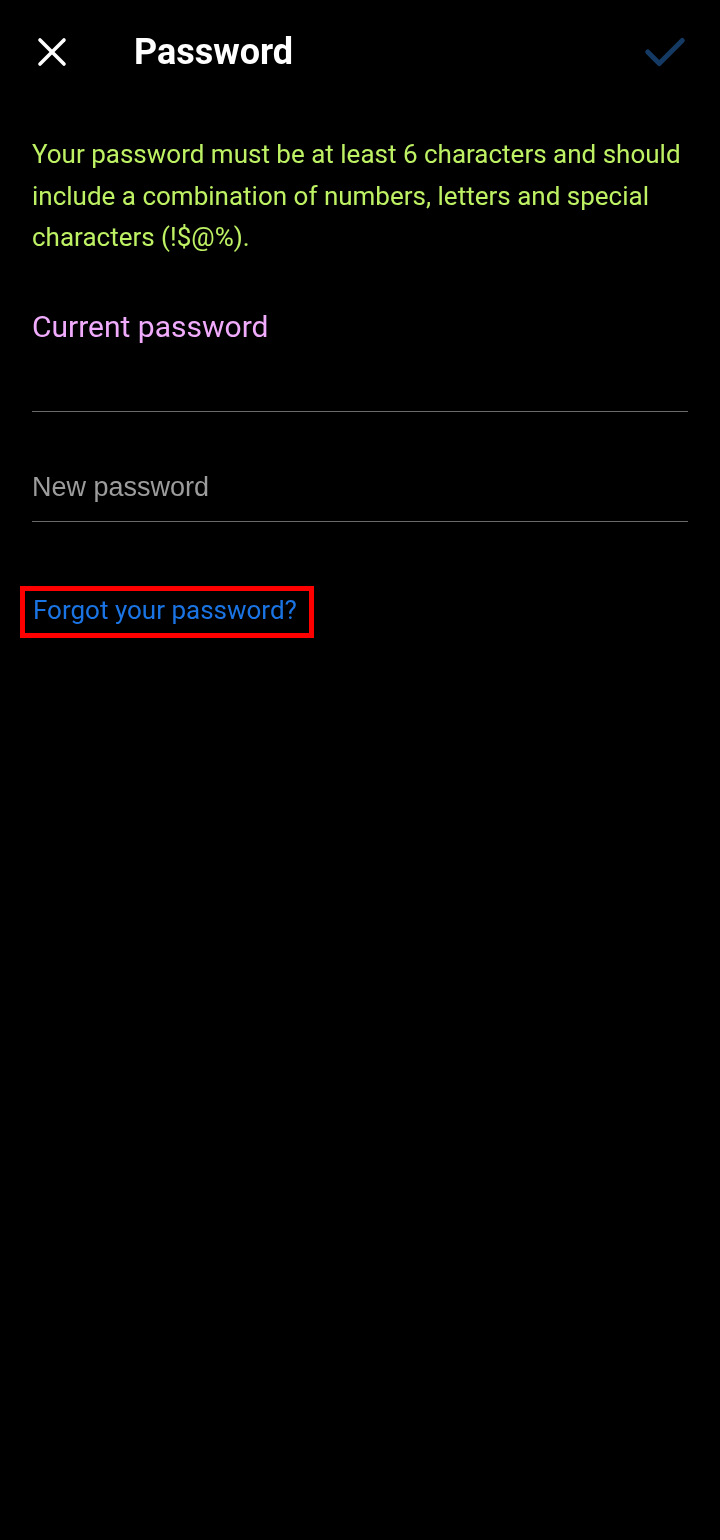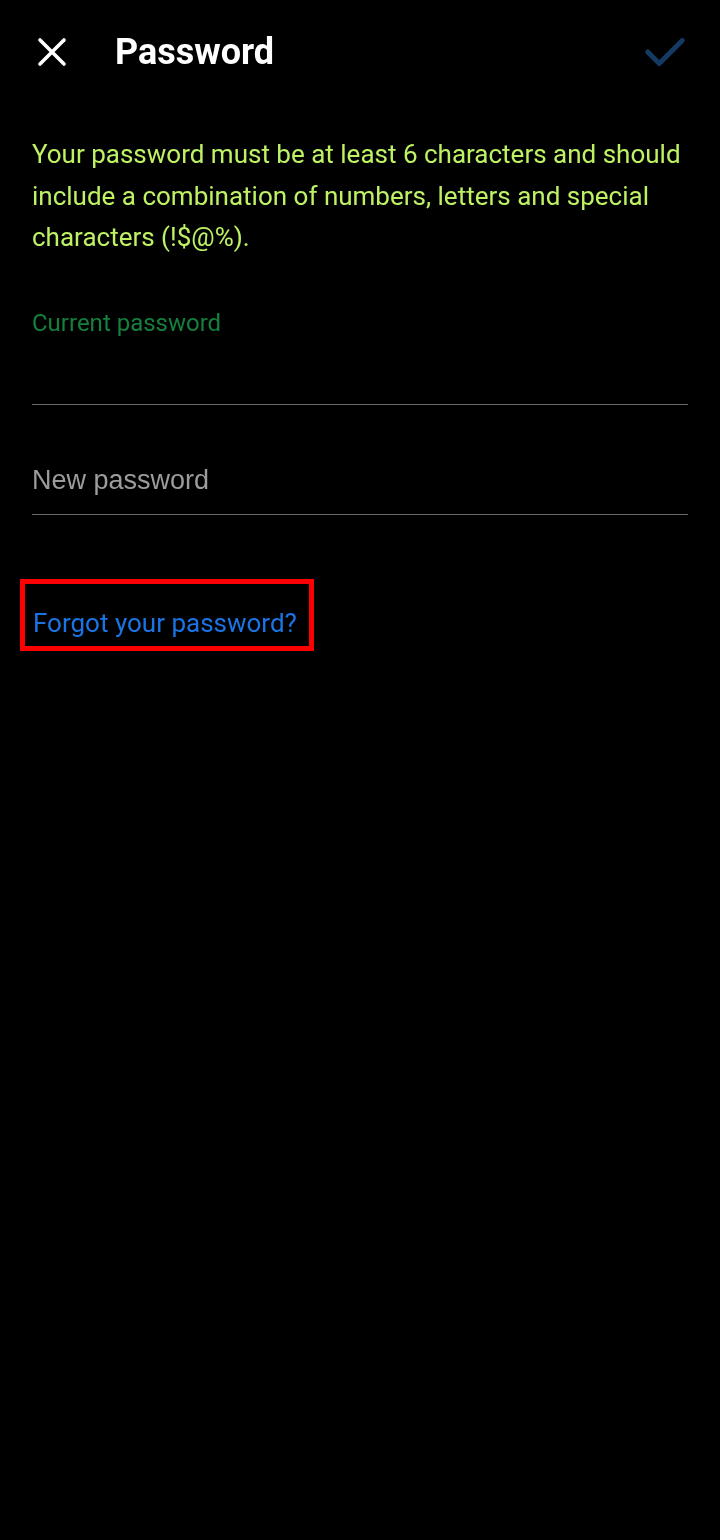--- a/index.html
+++ b/index.html
@@ -29,21 +29,21 @@
       cursor: pointer;
     }
     .close-icon svg {
       width: 36px;
       height: 36px;
     }
     .page-title {
       color: #ffffff;
       font-size: 36px;
       font-weight: 700;
-      margin-left: 41px;
+      margin-left: 60px;
     }
     .confirm-icon {
       position: absolute;
       right: 30px;
       width: 50px;
       height: 50px;
       display: flex;
       align-items: center;
       justify-content: center;
       cursor: pointer;
@@ -58,22 +58,22 @@
     .description {
       color: #bef264;
       font-size: 26px;
       line-height: 1.6;
       margin-bottom: 50px;
     }
     .field-group {
       margin-bottom: 36px;
     }
     .field-label {
-      color: #15803d;
-      font-size: 24px;
+      color: #f0abfc;
+      font-size: 30px;
       display: block;
       margin-bottom: 6px;
     }
     .field-input {
       width: 100%;
       background: transparent;
       border: none;
       border-bottom: 1px solid #6a6a6a;
       color: #bef264;
       font-size: 26px;
@@ -84,21 +84,21 @@
       color: #9c9c9c;
       font-size: 27px;
     }
     .field-group.placeholder-style .field-input {
       padding: 24px 0 18px 0;
     }
     .forgot-link-wrapper {
       display: inline-block;
       margin-top: 28px;
       border: 5px solid #ff0000;
-      padding: 24px 12px 8px 8px;
+      padding: 4px 12px 8px 8px;
       margin-left: -12px;
     }
     .forgot-link {
       color: #1b74e4;
       font-size: 26px;
       text-decoration: none;
       cursor: pointer;
     }
   </style>
 </head>

